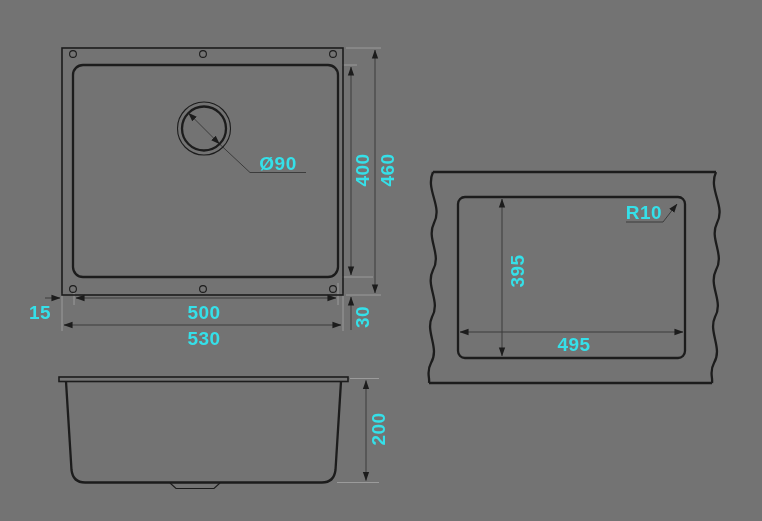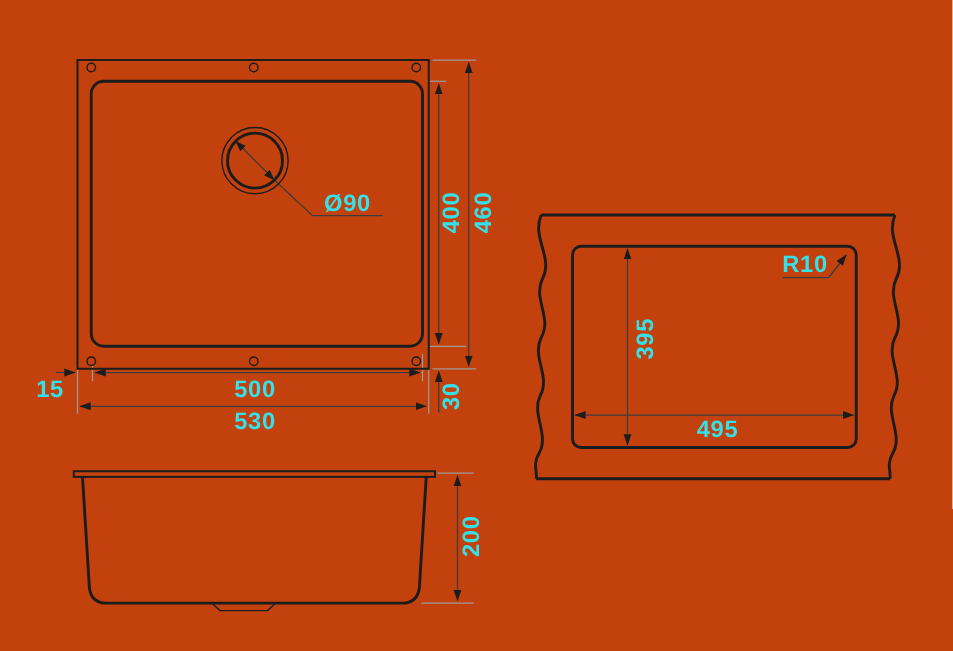--- a/index.html
+++ b/index.html
@@ -1,16 +1,16 @@
 <!DOCTYPE html>
 <html><head>
 <meta charset="utf-8">
 <style>
   html,body{margin:0;padding:0;background:#ffffff;}
-  .canvas{position:relative;width:762px;height:521px;background:#c2410c;overflow:hidden;}
+  .canvas{position:relative;width:762px;height:521px;background:#737373;overflow:hidden;}
   svg{display:block;}
   svg text{
     font-family:"Liberation Sans",sans-serif;
     font-weight:bold;
     font-size:19px;
     letter-spacing:0.5px;
   }
   .nofill{fill:none;}
   .sw-thin{stroke-width:1.6;}
   .sw-thick{stroke-width:2.3;}

